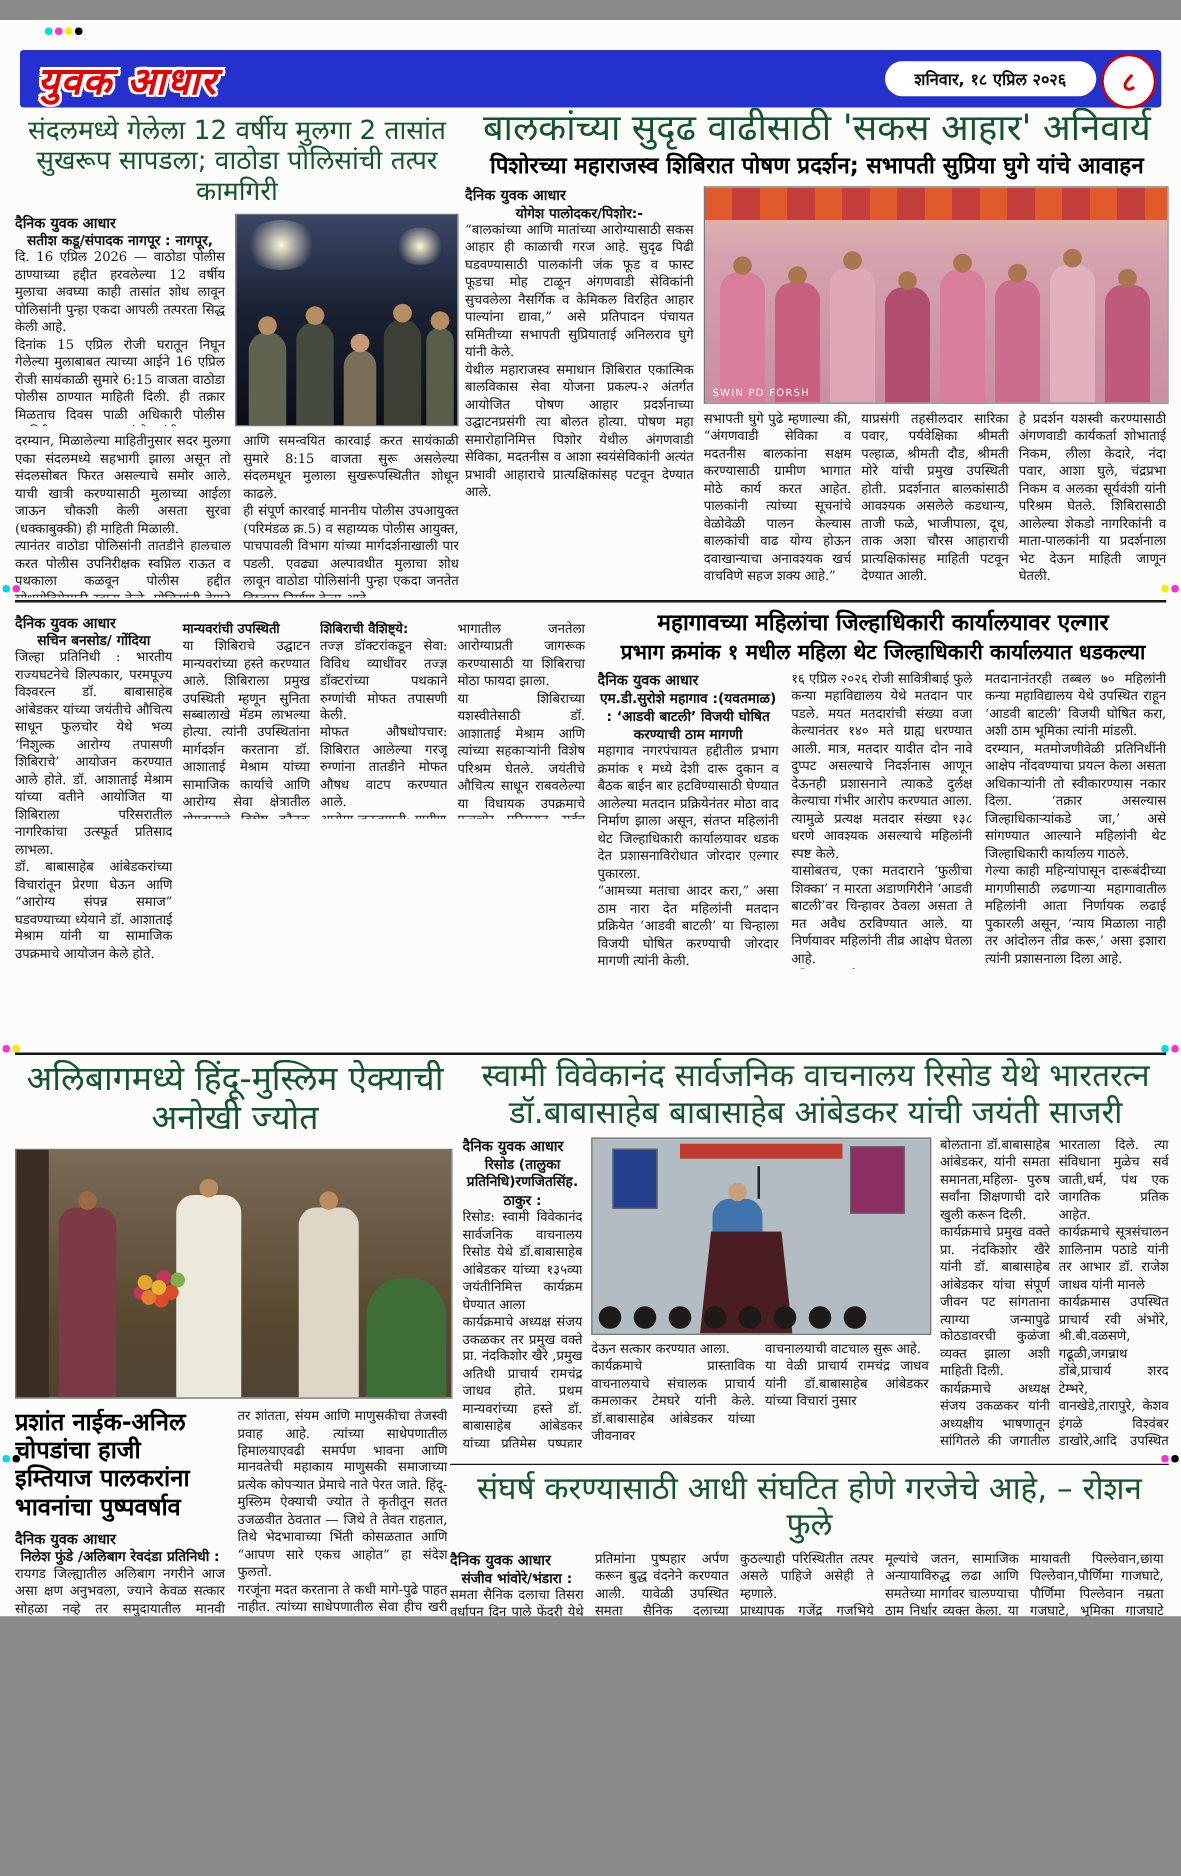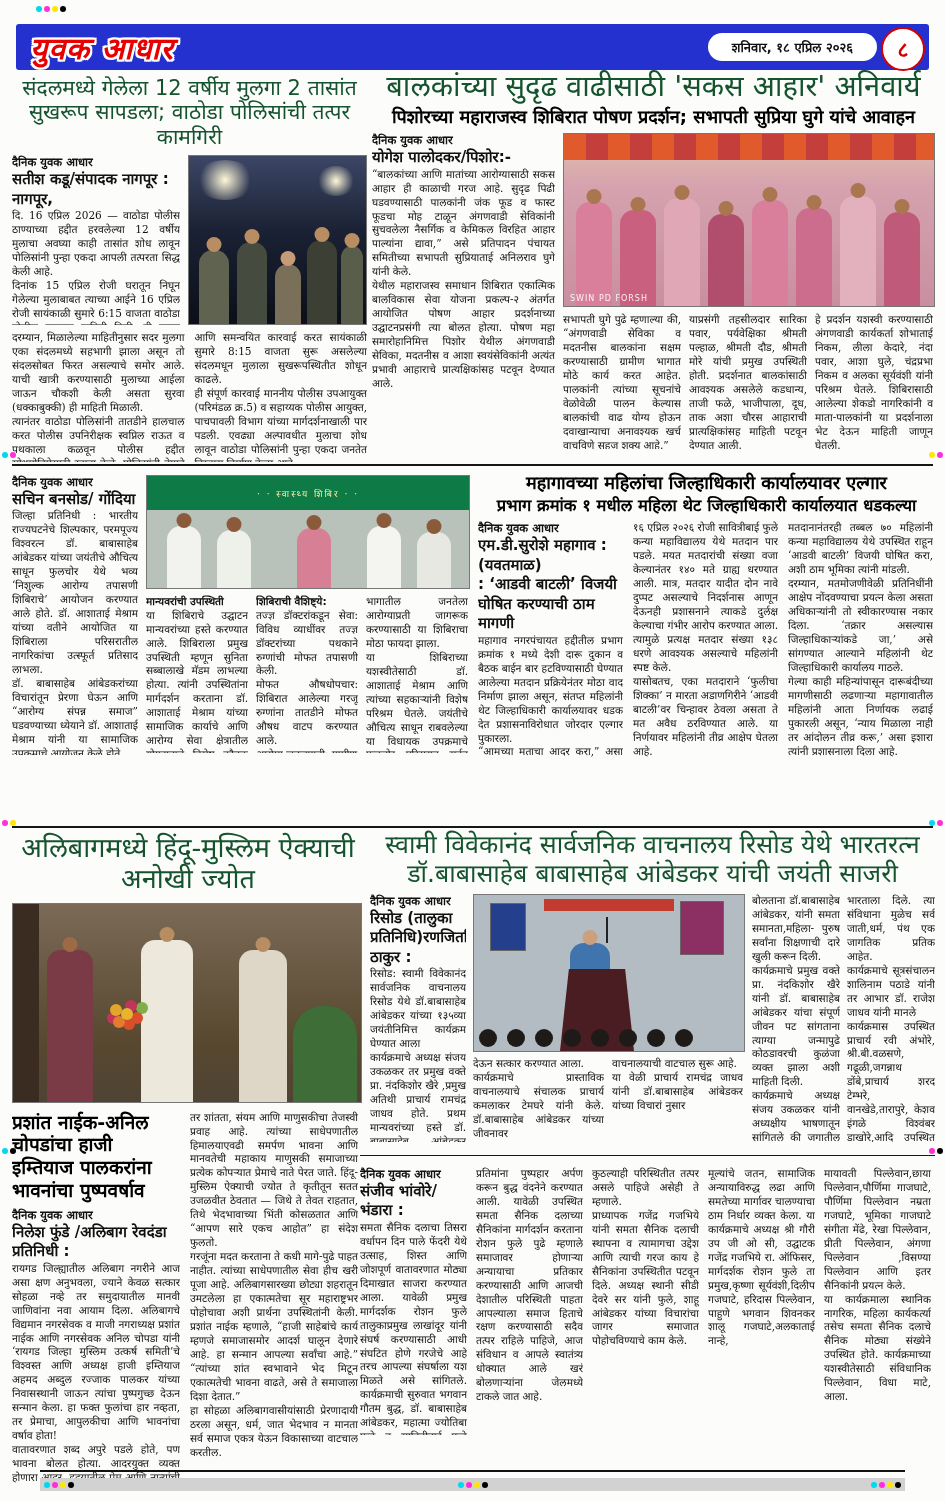--- a/index.html
+++ b/index.html
@@ -1,34 +1,34 @@
 <!DOCTYPE html>
 <html lang="mr"><head>
 <meta charset="utf-8">
 <style>
   html,body{margin:0;padding:0;background:#8a8a8a;}
-  #page{position:relative;width:945px;height:1501px;margin:0 auto;background:#fcfcfa;
+  #page{position:relative;width:945px;height:1277px;margin:16px auto;background:#fcfcfa;
         font-family:"DejaVu Sans",sans-serif;color:#111;overflow:hidden;}
   
   .masthead{position:absolute;left:16px;right:16px;top:24px;height:46px;background:#2531cf;
             border-radius:3px;display:flex;align-items:center;}
   .logo{margin-left:14px;font-size:30px;font-weight:bold;font-style:italic;color:#e60000;
         letter-spacing:1px;
         text-shadow:-2px -2px 0 #fff,2px -2px 0 #fff,-2px 2px 0 #fff,2px 2px 0 #fff,0 2px 0 #fff,0 -2px 0 #fff,2px 0 0 #fff,-2px 0 0 #fff;}
   .date-pill{position:absolute;right:52px;top:9px;height:28px;background:#fff;border-radius:14px;
              display:flex;align-items:center;padding:0 24px;font-size:13px;font-weight:bold;color:#111;}
   .page-circle{position:absolute;right:4px;top:3px;width:40px;height:40px;background:#fff;border:2px solid #d40000;
                border-radius:50%;display:flex;align-items:center;justify-content:center;
                color:#d40000;font-size:21px;font-weight:bold;}
   
   .article{position:absolute;overflow:hidden;}
   .headline{font-weight:normal;color:#14532d;text-align:center;line-height:1.16;font-family:"DejaVu Sans",sans-serif;}
   .subhead{font-weight:bold;color:#000;text-align:center;line-height:1.2;}
   .agency{font-weight:bold;font-size:11.5px;line-height:1.3;}
-  .byline{font-weight:bold;font-size:15px;line-height:1.3;}
+  .byline{font-weight:bold;font-size:11px;line-height:1.3;text-align:center;}
   .body-text{font-size:10.5px;line-height:1.33;text-align:justify;white-space:pre-line;
              font-family:"DejaVu Serif",serif;}
   .col{overflow:hidden;}
   .row{display:flex;}
   .cols2{column-count:2;column-gap:10px;}
   .minihead{font-weight:bold;font-size:10.5px;line-height:1.3;}
   
   .photo{position:relative;overflow:hidden;border:1px solid #777;}
   .fig{position:absolute;bottom:0;border-radius:14px 14px 0 0;}
   .fig::before{content:"";position:absolute;top:-13px;left:50%;transform:translateX(-50%);
@@ -165,28 +165,20 @@
 
   <div class="article" style="left:12px;top:470px;width:458px;height:352px;">
     <div class="row" style="margin-top:5px;gap:8px;">
       <div class="col" style="width:126px;height:280px;">
         <div class="agency">दैनिक युवक आधार</div>
         <div class="byline">सचिन बनसोड/ गोंदिया</div>
         <div class="body-text">जिल्हा प्रतिनिधी : भारतीय राज्यघटनेचे शिल्पकार, परमपूज्य विश्वरत्न डॉ. बाबासाहेब आंबेडकर यांच्या जयंतीचे औचित्य साधून फुलचोर येथे भव्य ‘निशुल्क आरोग्य तपासणी शिबिराचे’ आयोजन करण्यात आले होते. डॉ. आशाताई मेश्राम यांच्या वतीने आयोजित या शिबिराला परिसरातील नागरिकांचा उत्स्फूर्त प्रतिसाद लाभला.
 डॉ. बाबासाहेब आंबेडकरांच्या विचारांतून प्रेरणा घेऊन आणि “आरोग्य संपन्न समाज” घडवण्याच्या ध्येयाने डॉ. आशाताई मेश्राम यांनी या सामाजिक उपक्रमाचे आयोजन केले होते.</div>
       </div>
       <div style="width:324px;">
-        <div class="photo photo-green" style="width:322px;height:112px;">
-          <div class="banner">· · स्वास्थ्य शिबिर · ·</div>
-          <div class="fig" style="left:20px;width:34px;height:62px;background:#f2f2ee;--skin:#8a5a3b;"></div>
-          <div class="fig" style="left:70px;width:34px;height:58px;background:#eef0ea;--skin:#8a5a3b;"></div>
-          <div class="fig" style="left:150px;width:34px;height:60px;background:#d77f95;--skin:#8a5a3b;"></div>
-          <div class="fig" style="left:220px;width:34px;height:62px;background:#f4f4f0;--skin:#8a5a3b;"></div>
-          <div class="fig" style="left:270px;width:34px;height:56px;background:#e8e8e2;--skin:#8a5a3b;"></div>
-        </div>
         <div class="row" style="gap:8px;margin-top:6px;">
           <div class="col" style="width:102px;height:158px;">
             <div class="minihead">मान्यवरांची उपस्थिती</div>
             <div class="body-text">या शिबिराचे उद्घाटन मान्यवरांच्या हस्ते करण्यात आले. शिबिराला प्रमुख उपस्थिती म्हणून सुनिता सब्बालाखे मॅडम लाभल्या होत्या. त्यांनी उपस्थितांना मार्गदर्शन करताना डॉ. आशाताई मेश्राम यांच्या सामाजिक कार्याचे आणि आरोग्य सेवा क्षेत्रातील योगदानाचे विशेष कौतुक केले.</div>
           </div>
           <div class="col" style="width:102px;height:158px;">
             <div class="minihead">शिबिराची वैशिष्ट्ये:</div>
             <div class="body-text">तज्ज्ञ डॉक्टरांकडून सेवा: विविध व्याधींवर तज्ज्ञ डॉक्टरांच्या पथकाने रुग्णांची मोफत तपासणी केली.
 मोफत औषधोपचार: शिबिरात आलेल्या गरजू रुग्णांना तातडीने मोफत औषध वाटप करण्यात आले.
 आरोग्य जनजागृती: ग्रामीण</div>
@@ -274,20 +266,21 @@
       <div class="body-text col" style="width:88px;height:248px;">बोलताना डॉ.बाबासाहेब आंबेडकर, यांनी समता समानता,महिला- पुरुष सर्वांना शिक्षणाची दारे खुली करून दिली.
 कार्यक्रमाचे प्रमुख वक्ते प्रा. नंदकिशोर खैरे यांनी डॉ. बाबासाहेब आंबेडकर यांचा संपूर्ण जीवन पट सांगताना त्याग्या जन्मापुढे कोठडावरची कुळंजा व्यक्त झाला अशी माहिती दिली.
 कार्यक्रमाचे अध्यक्ष संजय उकळकर यांनी अध्यक्षीय भाषणातून सांगितले की जगातील सर्वे श्रेष्ठ संविधान बाबासाहेबांनी</div>
       <div class="body-text col" style="width:88px;height:248px;">भारताला दिले. त्या संविधाना मुळेच सर्व जाती,धर्म, पंथ एक जागतिक प्रतिक आहेत.
 कार्यक्रमाचे सूत्रसंचालन शालिनाम पठाडे यांनी तर आभार डॉ. राजेश जाधव यांनी मानले
 कार्यक्रमास उपस्थित प्राचार्य रवी अंभोरे, श्री.बी.वळसणे, गढूळी,जगन्नाथ डोंबे,प्राचार्य शरद टेम्भरे, वानखेडे,तारापुरे, केशव इंगळे विश्वंबर डाखोरे,आदि उपस्थित होते कार्यक्रमाचे संपूर्ण नियोजन ग्रंथपाल गजानन तारापुरे यांनी केले.</div>
     </div>
   </div>
 
   <div class="article" style="left:360px;top:1155px;width:575px;height:315px;border-top:1.5px solid #161616;padding-top:4px;">
+    <div class="headline" style="font-size:25px;">संघर्ष करण्यासाठी आधी संघटित होणे गरजेचे आहे, – रोशन फुले</div>
     <div class="row" style="gap:9px;margin-top:7px;">
       <div class="col" style="width:107px;height:268px;">
         <div class="agency">दैनिक युवक आधार</div>
         <div class="byline">संजीव भांवोरे/भंडारा :</div>
         <div class="body-text">समता सैनिक दलाचा तिसरा वर्धापन दिन पाले फेंदरी येथे उत्साह, शिस्त आणि जोशपूर्ण वातावरणात मोठ्या दिमाखात साजरा करण्यात आला. यावेळी प्रमुख मार्गदर्शक रोशन फुले तालुकाप्रमुख लाखांदूर यांनी संघर्ष करण्यासाठी आधी संघटित होणे गरजेचे आहे तरच आपल्या संघर्षाला यश मिळते असे सांगितले. कार्यक्रमाची सुरुवात भगवान गौतम बुद्ध, डॉ. बाबासाहेब आंबेडकर, महात्मा ज्योतिबा फुले व सावित्रीबाई फुले यांच्या</div>
       </div>
       <div class="body-text col" style="width:107px;height:268px;">प्रतिमांना पुष्पहार अर्पण करून बुद्ध वंदनेने करण्यात आली. यावेळी उपस्थित समता सैनिक दलाच्या सैनिकांना मार्गदर्शन करताना रोशन फुले पुढे म्हणाले समाजावर होणाऱ्या अन्यायाचा प्रतिकार करण्यासाठी आणि आजची देशातील परिस्थिती पाहता आपल्याला समाज हिताचे रक्षण करण्यासाठी सदैव तत्पर राहिले पाहिजे, आज संविधान व आपले स्वातंत्र्य धोक्यात आले खरं बोलणाऱ्यांना जेलमध्ये टाकले जात आहे.</div>
       <div class="body-text col" style="width:107px;height:268px;">कुठल्याही परिस्थितीत तत्पर असले पाहिजे असेही ते म्हणाले.
 प्राध्यापक गजेंद्र गजभिये यांनी समता सैनिक दलाची स्थापना व त्यामागचा उद्देश आणि त्याची गरज काय हे सैनिकांना उपस्थितीत पटवून दिले. अध्यक्ष स्थानी सीडी देवरे सर यांनी फुले, शाहू आंबेडकर यांच्या विचारांचा जागर समाजात पोहोचविण्याचे काम केले.</div>
       <div class="body-text col" style="width:107px;height:268px;">मूल्यांचे जतन, सामाजिक अन्यायाविरुद्ध लढा आणि समतेच्या मार्गावर चालण्याचा ठाम निर्धार व्यक्त केला. या कार्यक्रमाचे अध्यक्ष श्री गौरी उप जी ओ सी, उद्घाटक गजेंद्र गजभिये रा. ऑफिसर, मार्गदर्शक रोशन फुले ता प्रमुख,कृष्णा सूर्यवंशी,दिलीप गजघाटे, हरिदास पिल्लेवान, पाहुणे भगवान शिवनकर शालू गजघाटे,अलकाताई नान्हे,</div>

